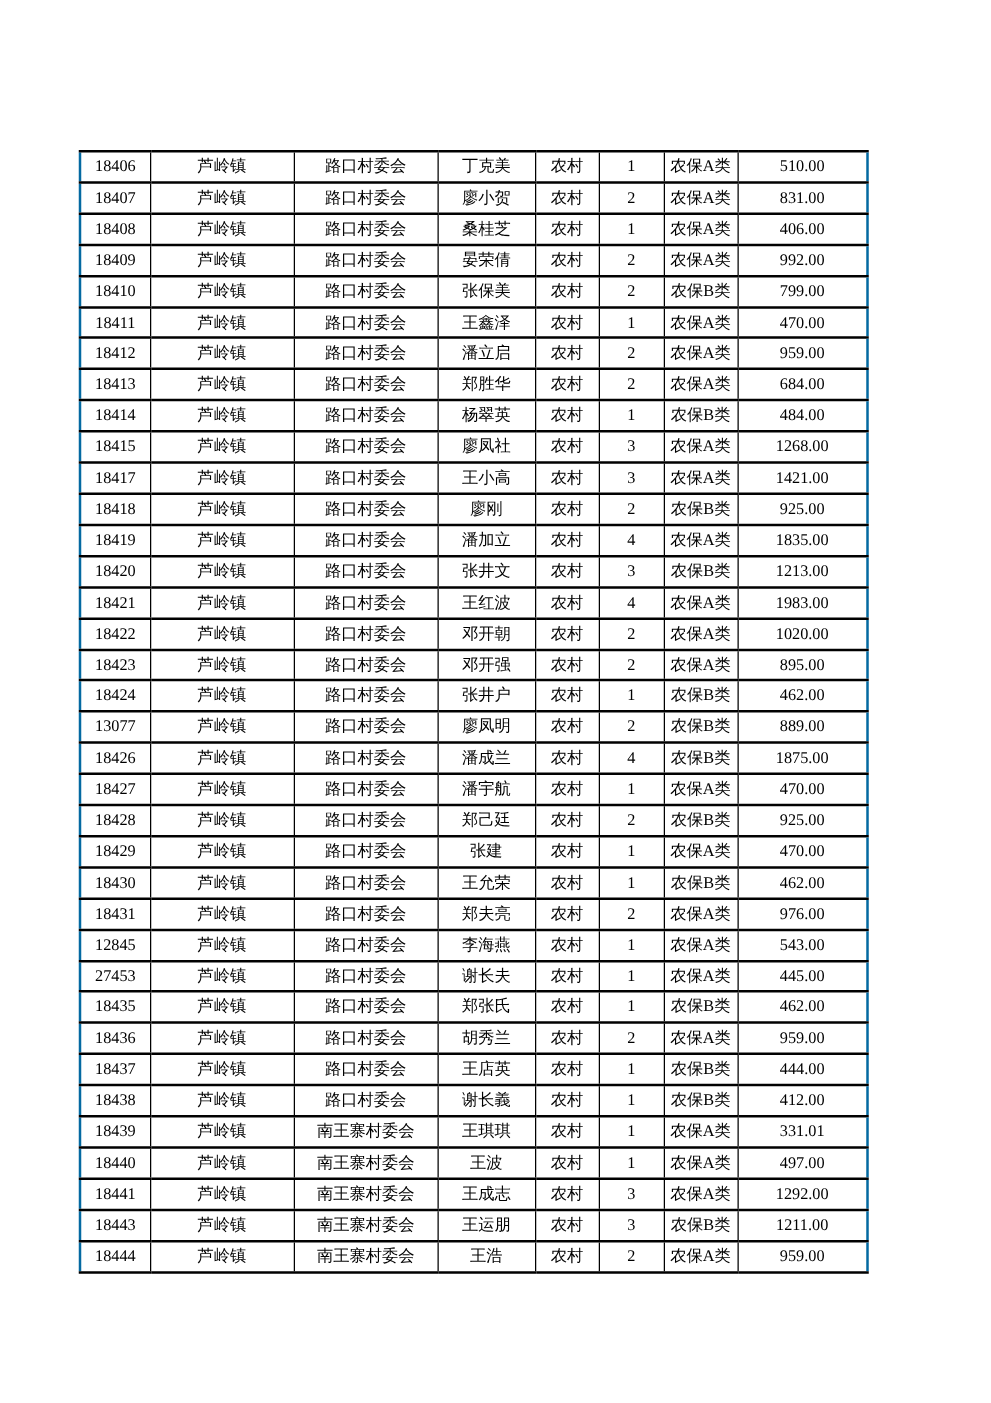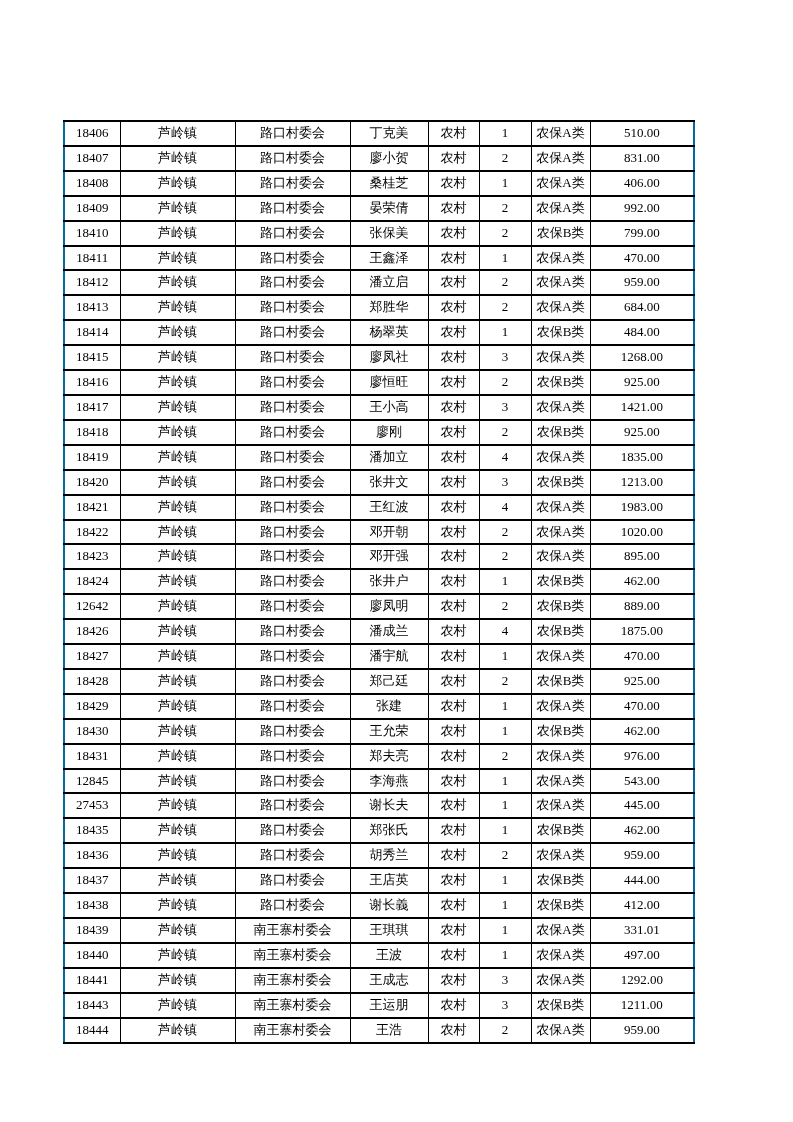--- a/index.html
+++ b/index.html
@@ -168,77 +168,67 @@
           <td>18415</td>
           <td>芦岭镇</td>
           <td>路口村委会</td>
           <td>廖凤社</td>
           <td>农村</td>
           <td>3</td>
           <td>农保A类</td>
           <td>1268.00</td>
         </tr>
         <tr>
-          <td>18416</td>
-          <td>芦岭镇</td>
-          <td>路口村委会</td>
-          <td>廖恒旺</td>
+          <td>18417</td>
+          <td>芦岭镇</td>
+          <td>路口村委会</td>
+          <td>王小高</td>
+          <td>农村</td>
+          <td>3</td>
+          <td>农保A类</td>
+          <td>1421.00</td>
+        </tr>
+        <tr>
+          <td>18418</td>
+          <td>芦岭镇</td>
+          <td>路口村委会</td>
+          <td>廖刚</td>
           <td>农村</td>
           <td>2</td>
           <td>农保B类</td>
           <td>925.00</td>
         </tr>
         <tr>
-          <td>18417</td>
-          <td>芦岭镇</td>
-          <td>路口村委会</td>
-          <td>王小高</td>
+          <td>18419</td>
+          <td>芦岭镇</td>
+          <td>路口村委会</td>
+          <td>潘加立</td>
+          <td>农村</td>
+          <td>4</td>
+          <td>农保A类</td>
+          <td>1835.00</td>
+        </tr>
+        <tr>
+          <td>18420</td>
+          <td>芦岭镇</td>
+          <td>路口村委会</td>
+          <td>张井文</td>
           <td>农村</td>
           <td>3</td>
-          <td>农保A类</td>
-          <td>1421.00</td>
-        </tr>
-        <tr>
-          <td>18418</td>
-          <td>芦岭镇</td>
-          <td>路口村委会</td>
-          <td>廖刚</td>
-          <td>农村</td>
-          <td>2</td>
-          <td>农保B类</td>
-          <td>925.00</td>
-        </tr>
-        <tr>
-          <td>18419</td>
-          <td>芦岭镇</td>
-          <td>路口村委会</td>
-          <td>潘加立</td>
+          <td>农保B类</td>
+          <td>1213.00</td>
+        </tr>
+        <tr>
+          <td>18421</td>
+          <td>芦岭镇</td>
+          <td>路口村委会</td>
+          <td>王红波</td>
           <td>农村</td>
           <td>4</td>
           <td>农保A类</td>
-          <td>1835.00</td>
-        </tr>
-        <tr>
-          <td>18420</td>
-          <td>芦岭镇</td>
-          <td>路口村委会</td>
-          <td>张井文</td>
-          <td>农村</td>
-          <td>3</td>
-          <td>农保B类</td>
-          <td>1213.00</td>
-        </tr>
-        <tr>
-          <td>18421</td>
-          <td>芦岭镇</td>
-          <td>路口村委会</td>
-          <td>王红波</td>
-          <td>农村</td>
-          <td>4</td>
-          <td>农保A类</td>
           <td>1983.00</td>
         </tr>
         <tr>
           <td>18422</td>
           <td>芦岭镇</td>
           <td>路口村委会</td>
           <td>邓开朝</td>
           <td>农村</td>
           <td>2</td>
           <td>农保A类</td>
@@ -258,21 +248,21 @@
           <td>18424</td>
           <td>芦岭镇</td>
           <td>路口村委会</td>
           <td>张井户</td>
           <td>农村</td>
           <td>1</td>
           <td>农保B类</td>
           <td>462.00</td>
         </tr>
         <tr>
-          <td>12642</td>
+          <td>13077</td>
           <td>芦岭镇</td>
           <td>路口村委会</td>
           <td>廖凤明</td>
           <td>农村</td>
           <td>2</td>
           <td>农保B类</td>
           <td>889.00</td>
         </tr>
         <tr>
           <td>18426</td>

